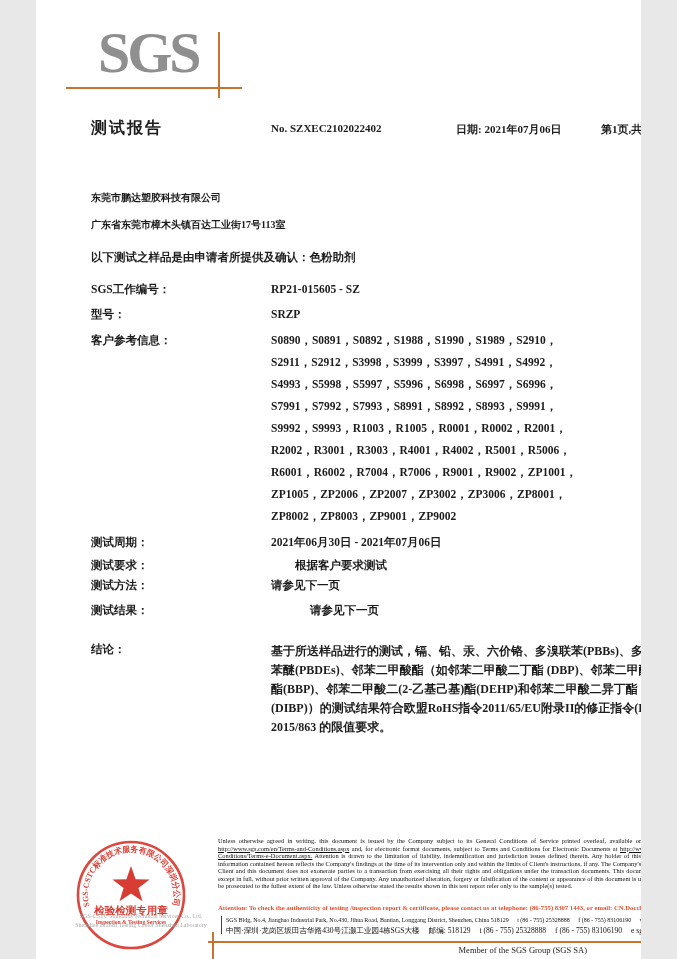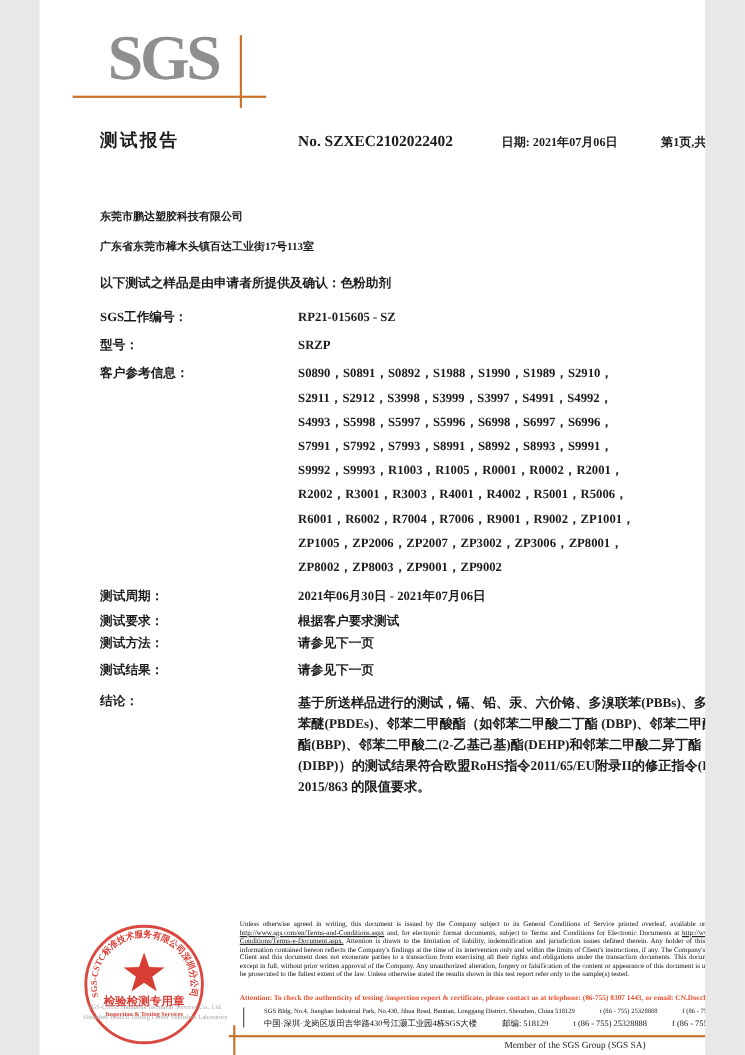--- a/index.html
+++ b/index.html
@@ -9,45 +9,45 @@
     overflow:hidden;margin:0 auto;
   }
   
   .logo-text{position:absolute;left:62px;top:24px;font-size:58px;font-weight:700;
     color:#8f8f8f;letter-spacing:-3px;line-height:1;}
   .logo-hline{position:absolute;left:30px;top:87px;width:176px;height:2px;background:#c9742e;}
   .logo-vline{position:absolute;left:182px;top:32px;width:2px;height:66px;background:#c9742e;}
   
   .title-row{position:absolute;left:55px;top:118px;width:586px;height:22px;}
   .report-title{position:absolute;left:0;top:0;font-size:16px;font-weight:700;letter-spacing:2px;}
-  .report-no{position:absolute;left:180px;top:4px;font-size:14px;font-weight:700;}
+  .report-no{position:absolute;left:180px;top:4px;font-size:11px;font-weight:700;}
   .report-date{position:absolute;left:365px;top:4px;font-size:11px;font-weight:700;text-align:right;}
   .report-page{position:absolute;left:510px;top:4px;font-size:11px;font-weight:700;}
   
   .company{position:absolute;left:55px;top:152px;font-size:10px;font-weight:700;line-height:27px;margin-top:32px;}
   
   .content{position:absolute;left:55px;top:250px;width:586px;font-size:11.5px;font-weight:700;}
   .intro{margin-bottom:16px;font-size:11.5px;}
   .row{display:flex;align-items:flex-start;}
   .lbl{width:180px;flex:0 0 180px;}
   .val{flex:1;}
-  .mb8{margin-bottom:9px;} .mb6{margin-bottom:7px;} .mb3{margin-bottom:4px;} .mb10{margin-bottom:12px;}
+  .mb8{margin-bottom:9px;} .mb6{margin-bottom:7px;} .mb3{margin-bottom:4px;gap:24px;} .mb10{margin-bottom:24px;gap:39px;}
   .ref-line{line-height:22px;}
   .single{line-height:16px;}
   .conclusion{line-height:19px;font-size:12px;}
   
   .disclaimer{position:absolute;left:182px;top:837px;width:492px;font-size:6.4px;
     line-height:7.5px;color:#111;text-align:justify;}
   .disclaimer .lnk{text-decoration:underline;}
   .attention{position:absolute;left:182px;top:904px;width:492px;font-size:6.7px;
     line-height:7.6px;font-weight:700;color:#e8502e;}
   .addr-bar{position:absolute;left:185px;top:916px;width:1px;height:18px;background:#444;}
   .addr-en{position:absolute;left:190px;top:917px;width:486px;font-size:6px;color:#111;white-space:nowrap;}
   .addr-cn{position:absolute;left:190px;top:926px;width:486px;font-size:7.6px;color:#111;white-space:nowrap;}
-  .addr-en span,.addr-cn span{margin-right:7px;margin-left:14px;}
+  .addr-en span,.addr-cn span{margin-right:7px;}
   .foot-hline{position:absolute;left:172px;top:941px;width:505px;height:2px;background:#c9742e;}
   .foot-vline{position:absolute;left:176px;top:932px;width:2px;height:27px;background:#c9742e;}
   .member{position:absolute;right:54px;top:945px;font-size:8.5px;color:#222;}
   
   .stamp{position:absolute;left:38px;top:838px;width:114px;height:114px;}
   .lab-name{position:absolute;left:20px;top:912px;width:170px;text-align:center;
     font-size:6px;line-height:9px;color:#a9a9a9;}
 </style>
 </head>
 <body>

